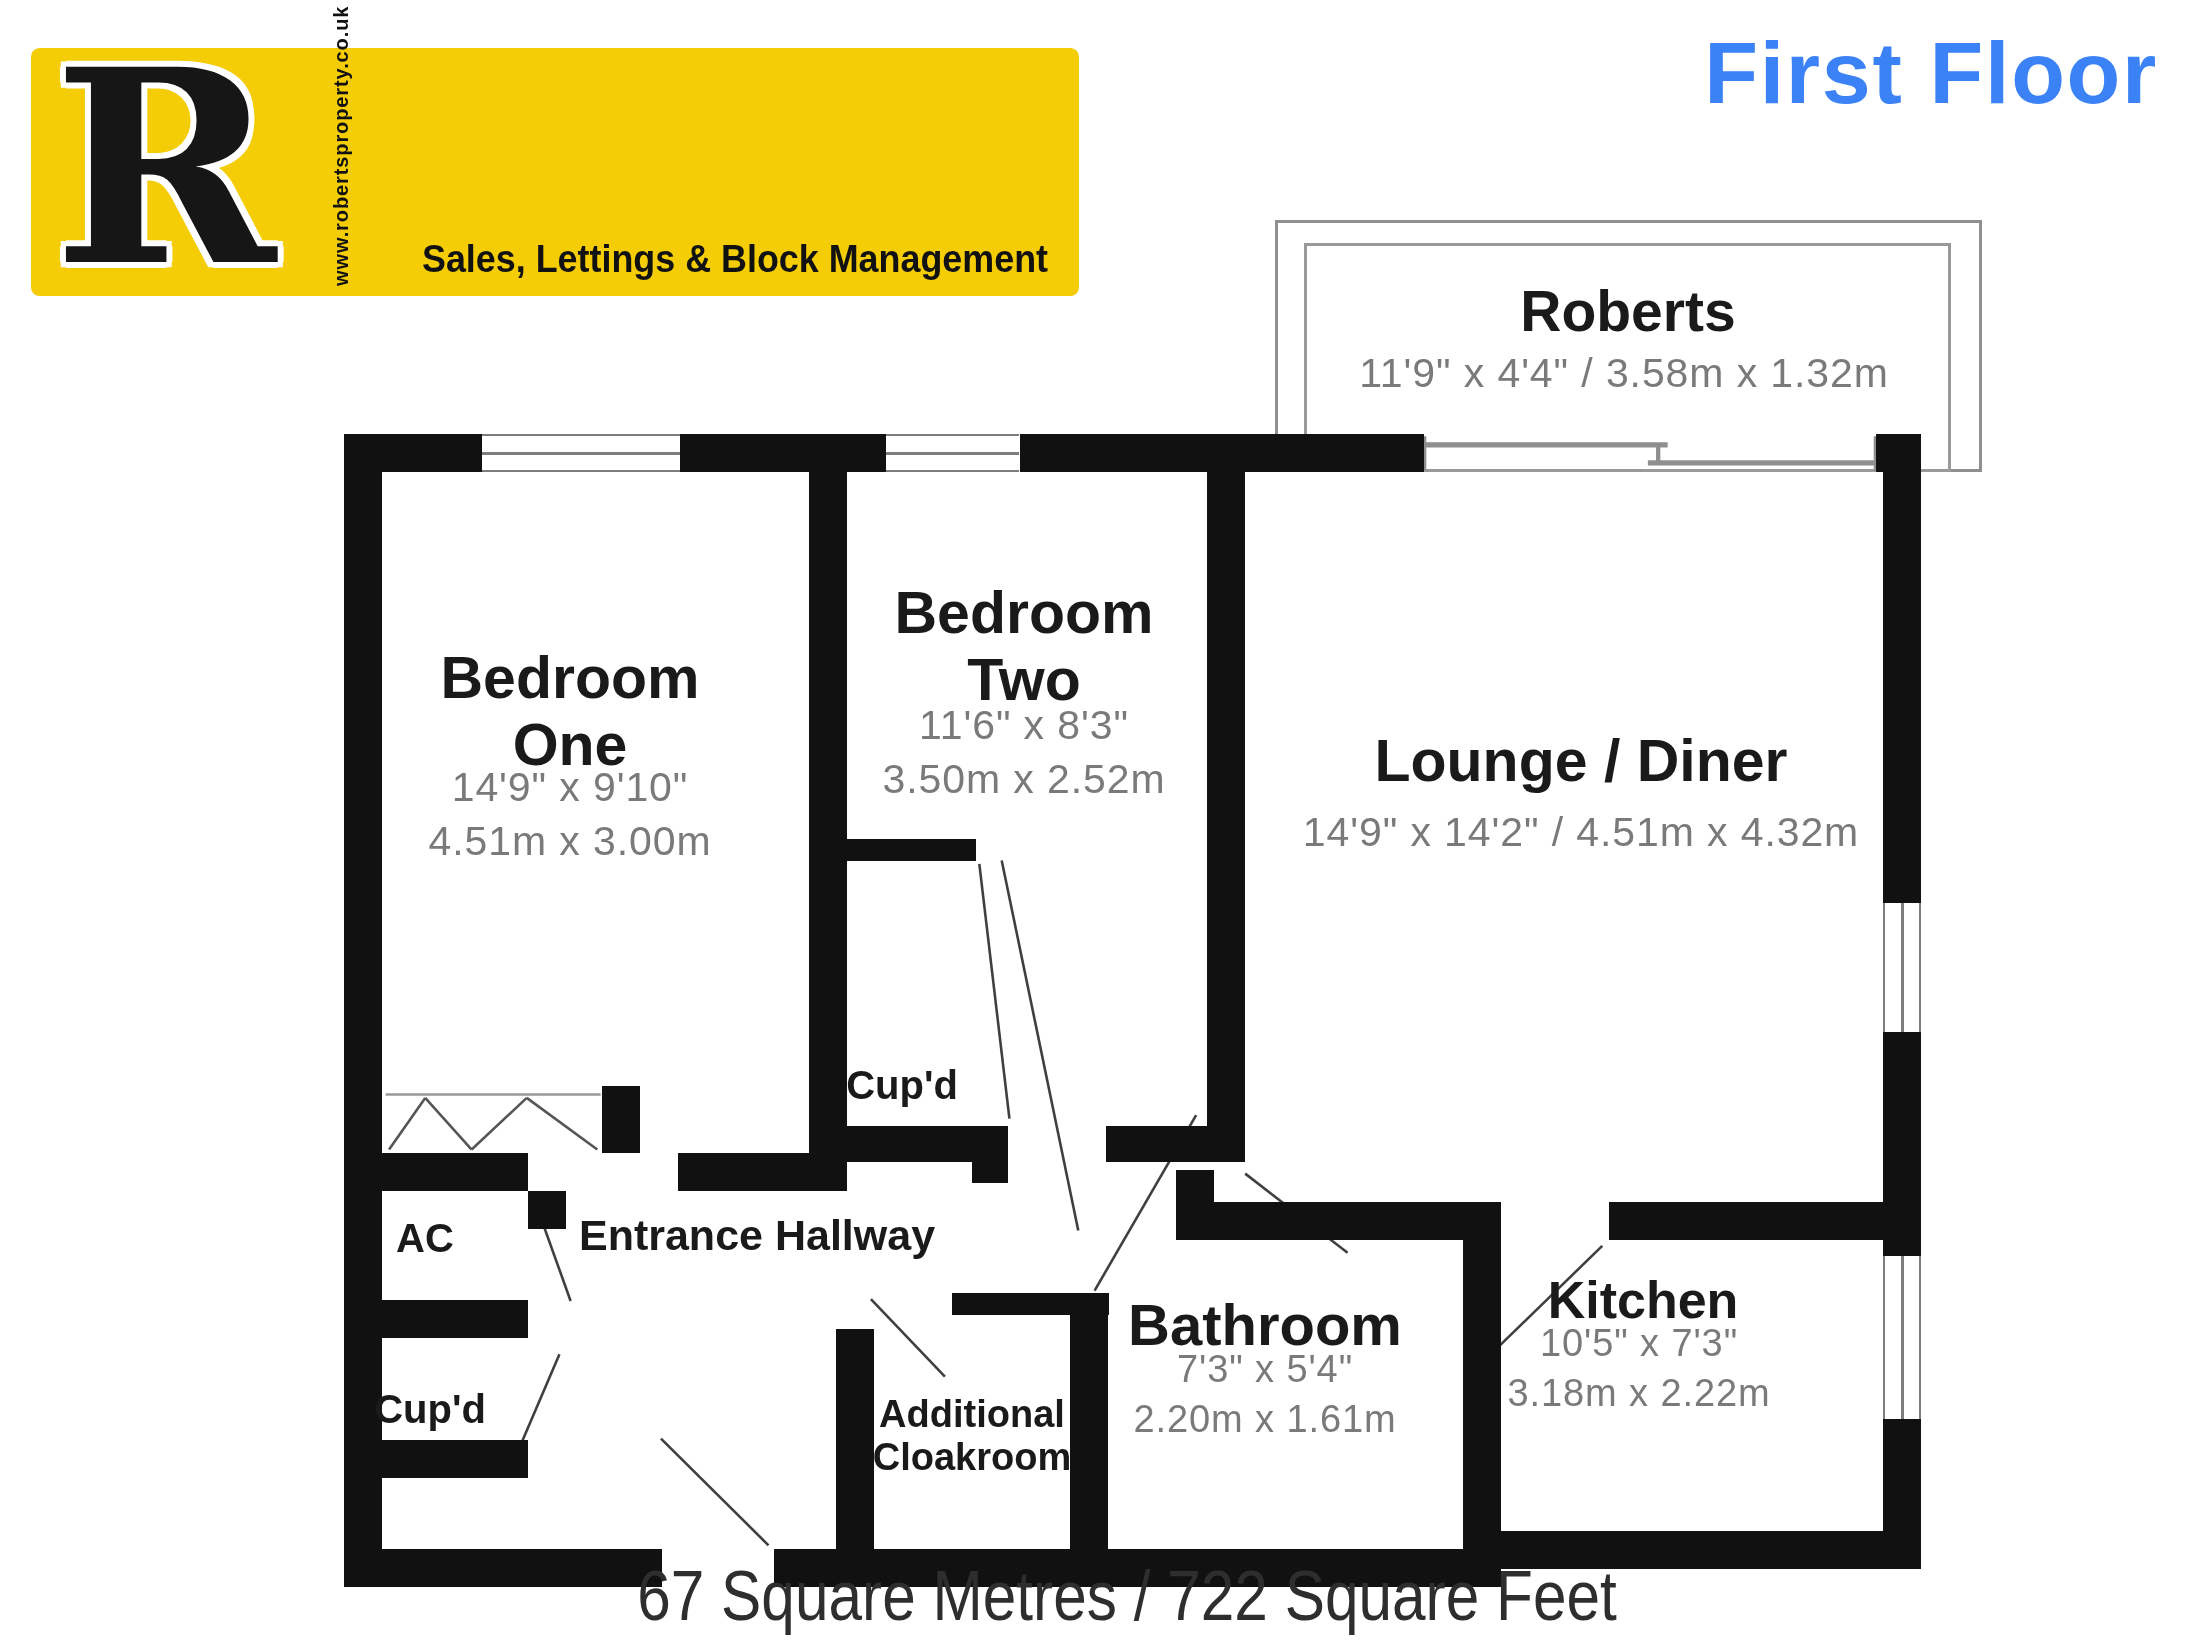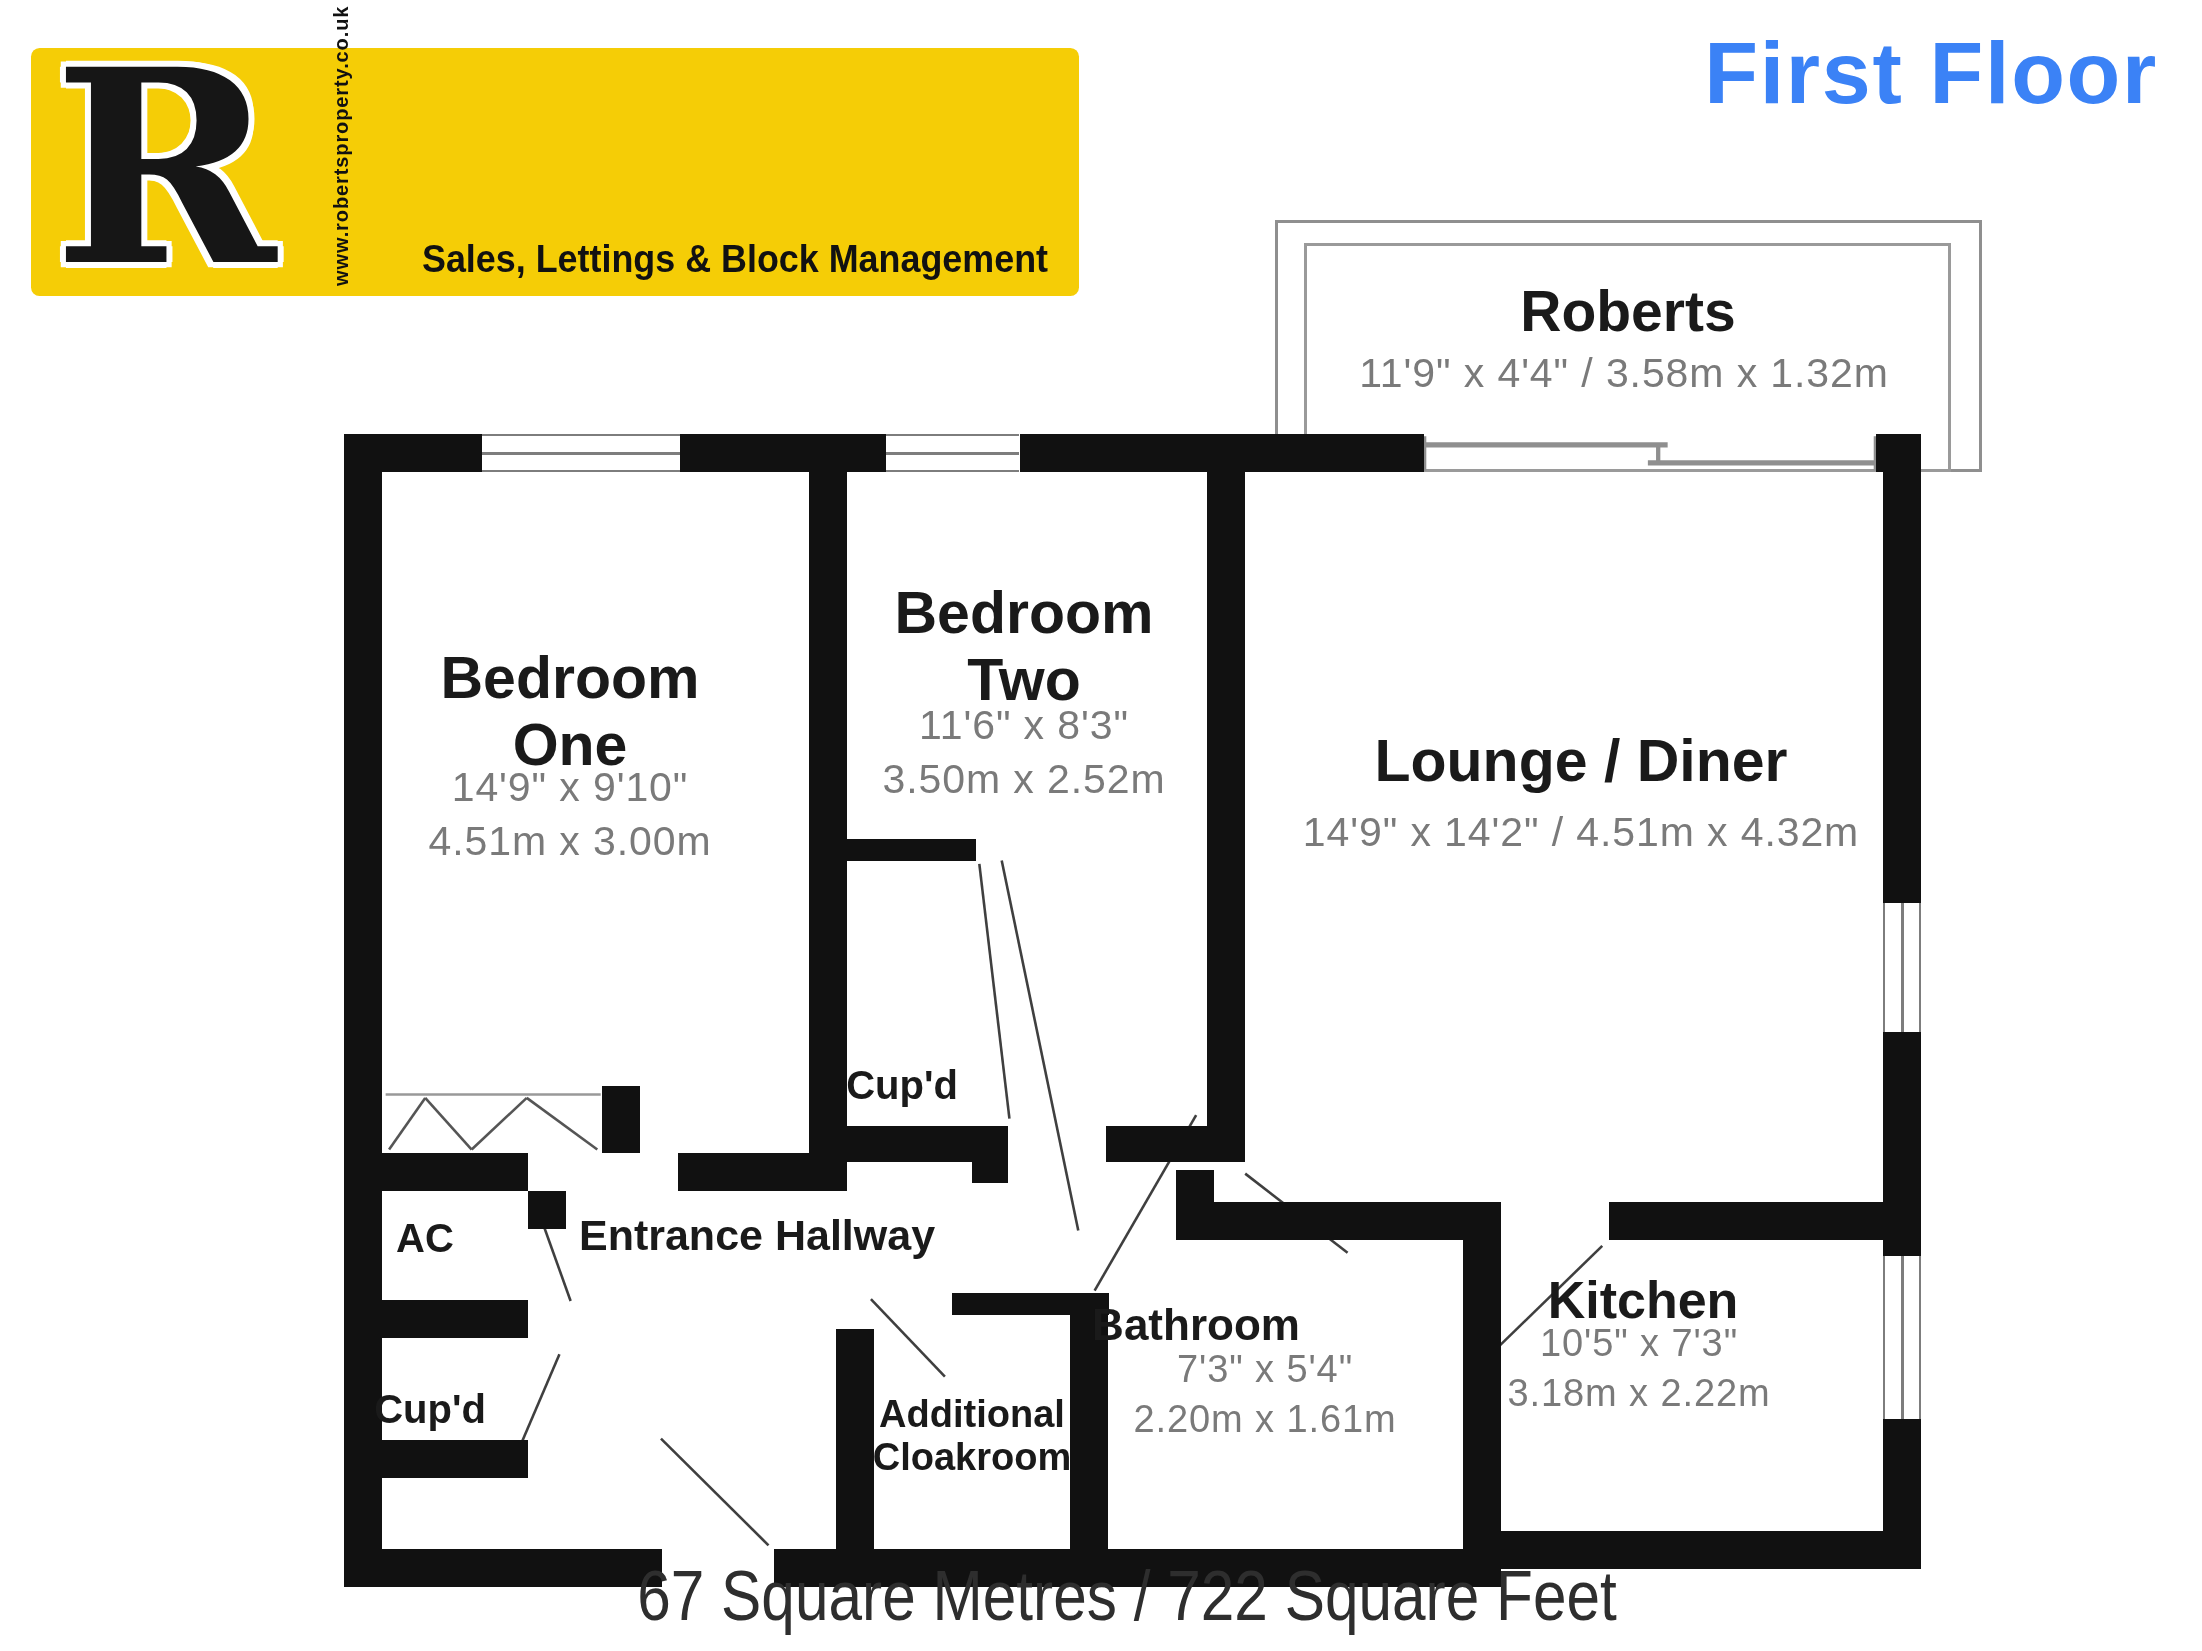--- a/index.html
+++ b/index.html
@@ -134,21 +134,21 @@
 
   <div class="lbl" style="left:902px;top:1086px;font-size:40px;">Cup'd</div>
 
   <div class="lbl" style="left:757px;top:1236px;font-size:43px;text-align:center;">Entrance Hallway</div>
   <div class="lbl" style="left:425px;top:1239px;font-size:40px;">AC</div>
   <div class="lbl" style="left:430px;top:1410px;font-size:40px;">Cup'd</div>
 
   <div class="lbl" style="left:972px;top:1436px;font-size:38px;text-align:center;">Additional
 Cloakroom</div>
 
-  <div class="lbl" style="left:1196px;top:1325px;font-size:44px;">Bathroom</div>
+  <div class="lbl" style="left:1265px;top:1325px;font-size:58px;">Bathroom</div>
   <div class="dims" style="left:1265px;top:1394px;font-size:38px;">7'3" x 5'4"
 2.20m x 1.61m</div>
 
   <div class="lbl" style="left:1643px;top:1301px;font-size:52px;">Kitchen</div>
   <div class="dims" style="left:1639px;top:1368px;font-size:38px;">10'5" x 7'3"
 3.18m x 2.22m</div>
 
   <div class="footer-text">67 Square Metres / 722 Square Feet</div>
 
 </div>

